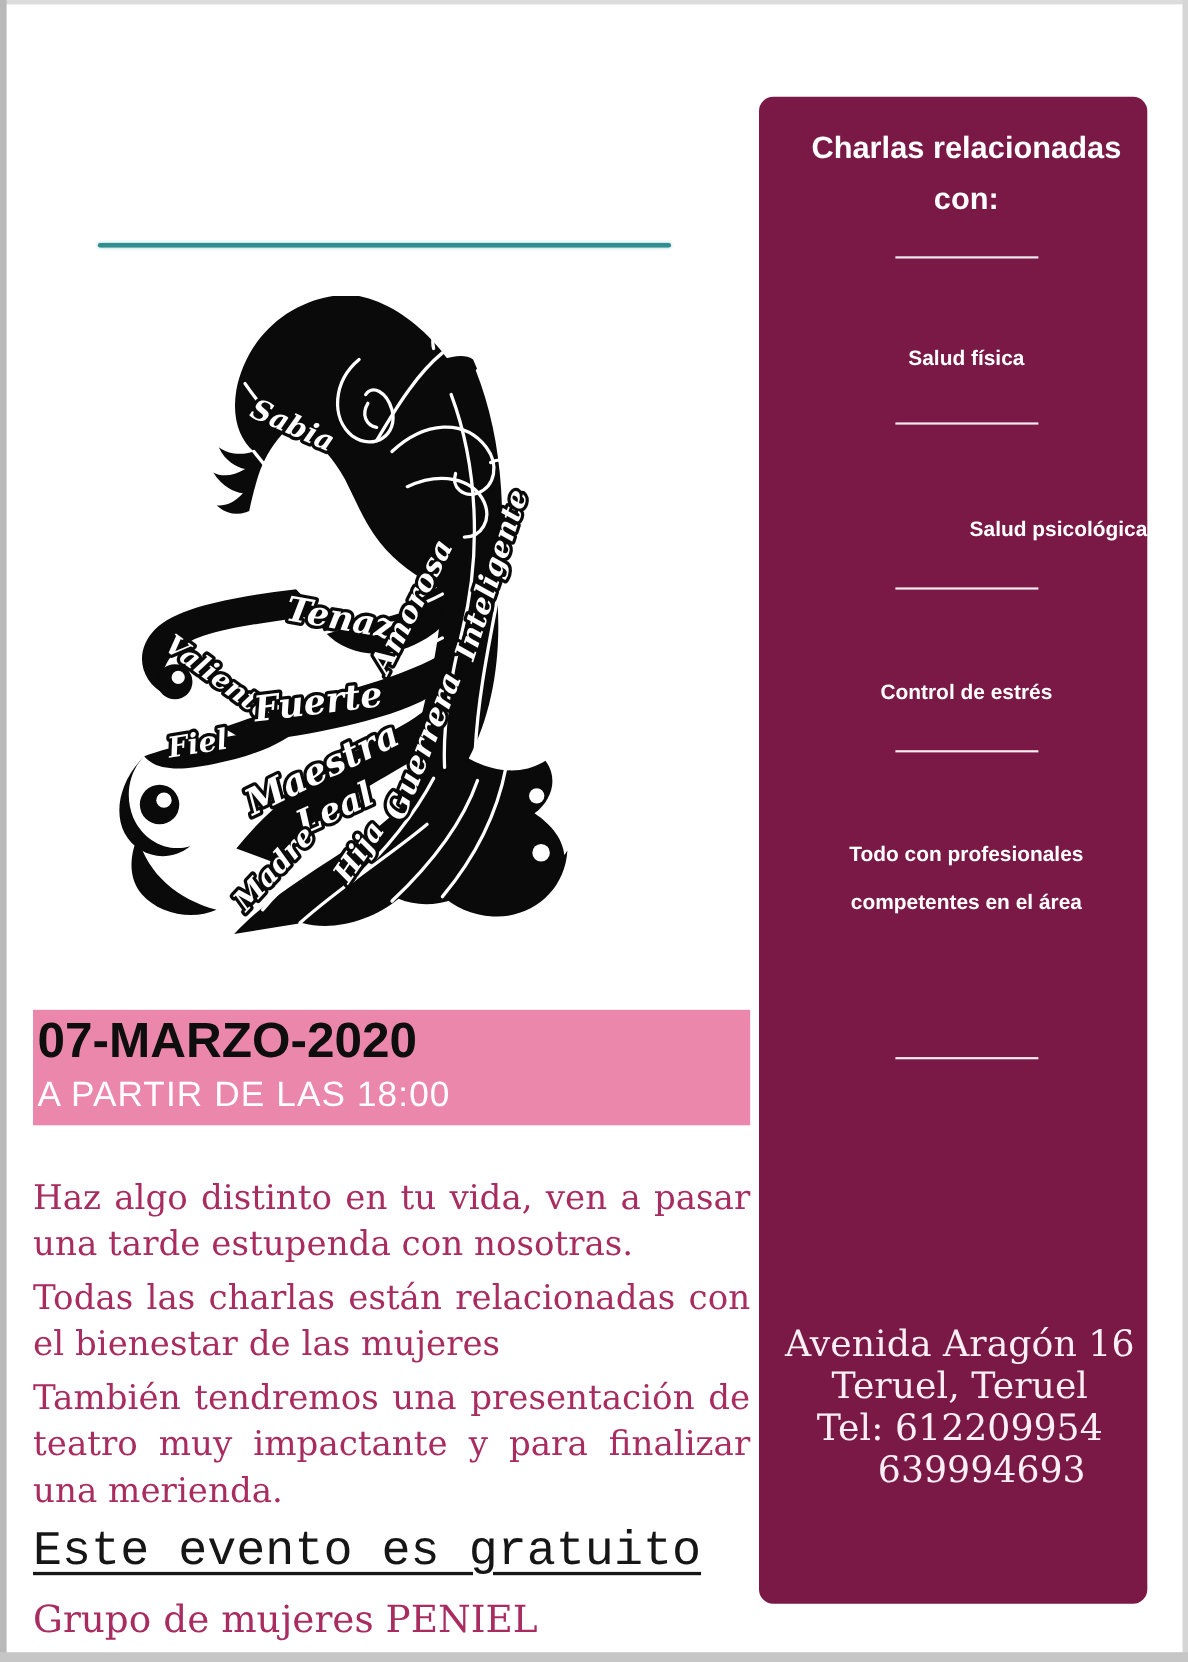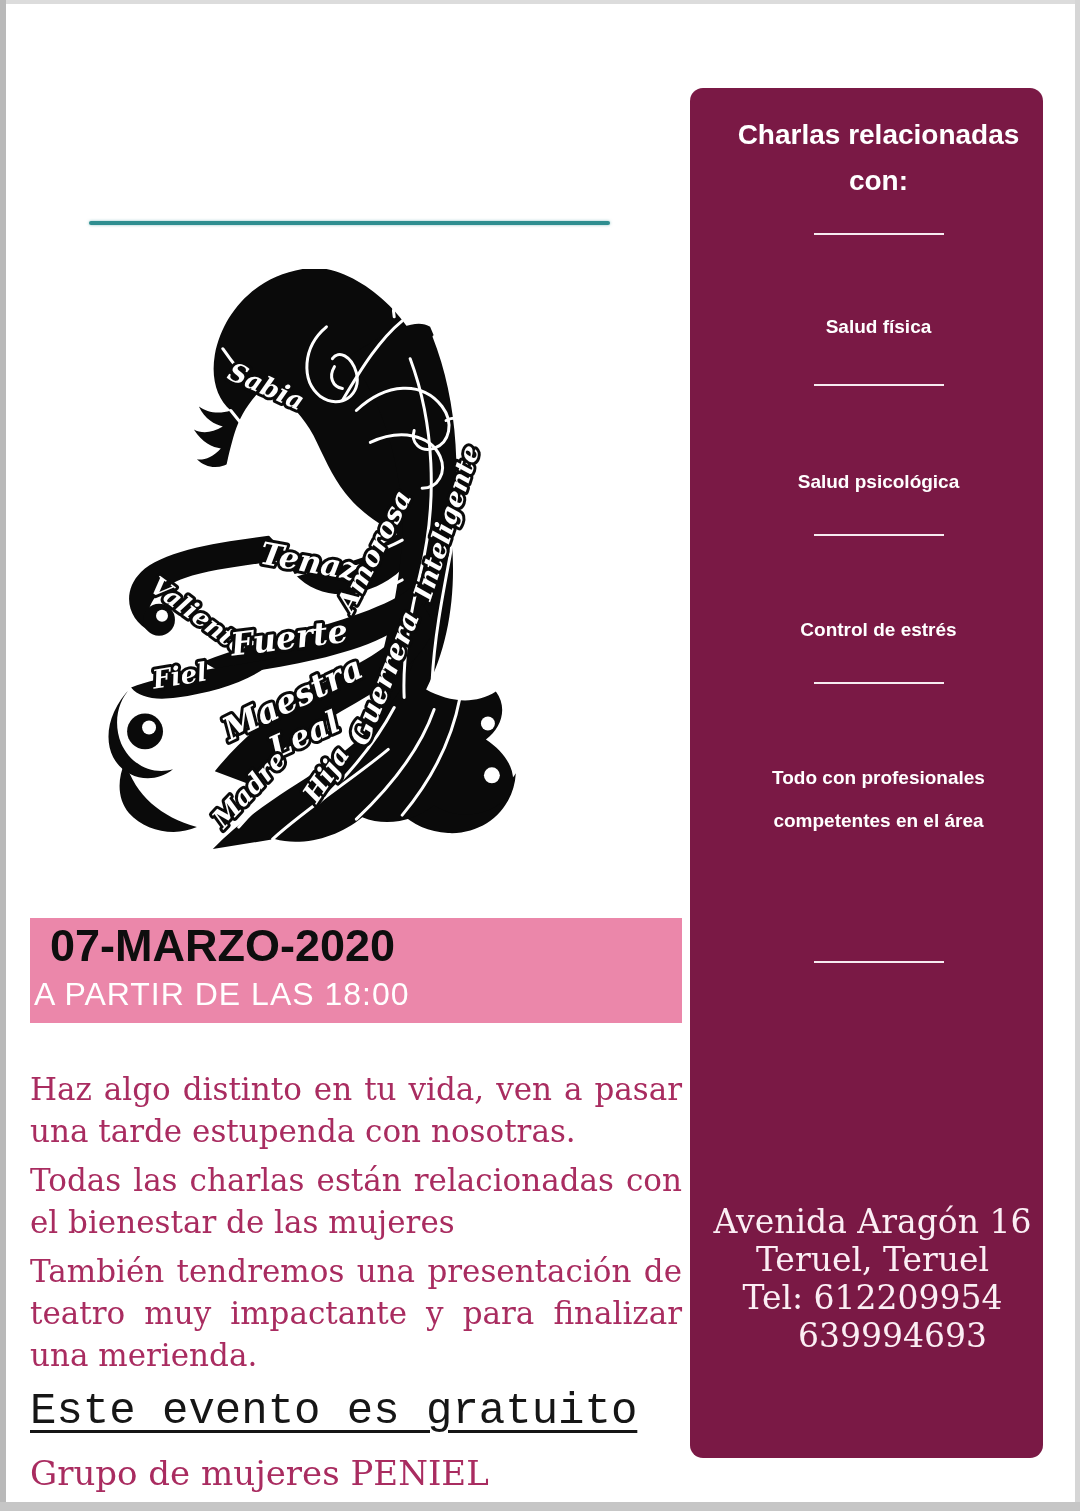--- a/index.html
+++ b/index.html
@@ -16,38 +16,38 @@
              background:#2f8e90;border-radius:2px;box-shadow:0 0 3px rgba(47,142,144,.55);}
 
   .silhouette{position:absolute;left:103px;top:263px;width:418px;height:598px;}
   .sil-word{fill:#ffffff;font-family:"DejaVu Serif", serif;font-style:italic;font-weight:bold;
             paint-order:stroke;stroke:#0a0a0a;stroke-width:6px;stroke-linejoin:round;
             text-anchor:middle;}
 
   .banner{position:absolute;left:30px;top:918px;width:652px;height:105px;background:#eb87aa;
           padding:0;box-sizing:border-box;}
   .banner-date{position:absolute;left:4px;top:5px;font-size:45px;font-weight:bold;color:#0e0e0e;
-               letter-spacing:0;line-height:1;margin-left:16px;}
+               letter-spacing:0;line-height:1;}
   .banner-time{position:absolute;left:4px;top:60px;font-size:32px;font-weight:normal;color:#ffffff;
                letter-spacing:1px;line-height:1;}
 
   .desc{position:absolute;left:30px;top:1068px;width:652px;color:#a92c60;
         font-family:"DejaVu Serif", serif;}
   .desc p{margin:0 0 7px 0;font-size:31px;line-height:42px;text-align:justify;}
   .free-heading{margin-top:10px;font-size:44px;line-height:1.15;color:#161616;
                 text-decoration:underline;text-decoration-thickness:3px;text-underline-offset:7px;font-family:Liberation Mono, monospace;}
   .organizer{margin-top:16px;font-size:34px;color:#a92c60;}
 
   .sidebar{position:absolute;left:690px;top:88px;width:353px;height:1370px;background:#7a1945;
            border-radius:13px;color:#ffffff;}
   .sb-item{position:absolute;left:24px;width:329px;text-align:center;font-weight:bold;}
   .sb-title{top:24px;font-size:28px;line-height:46px;}
   .sb-topic{font-size:19px;line-height:40px;}
   .sb-t1{top:219px;}
-  .sb-t2{top:374px;}
+  .sb-t2{top:374px;text-align:right;}
   .sb-t3{top:522px;}
   .sb-t4{top:668px;line-height:43px;}
   .sb-div{position:absolute;left:124px;width:130px;height:2px;background:#fdf7fa;opacity:.95;}
   .sb-d1{top:145px;}
   .sb-d2{top:296px;}
   .sb-d3{top:446px;}
   .sb-d4{top:594px;}
   .sb-d5{top:873px;}
   .sb-address{position:absolute;left:12px;top:1115px;width:341px;text-align:center;
               font-family:"DejaVu Serif", serif;font-size:33px;line-height:38px;color:#fbeef4;}

